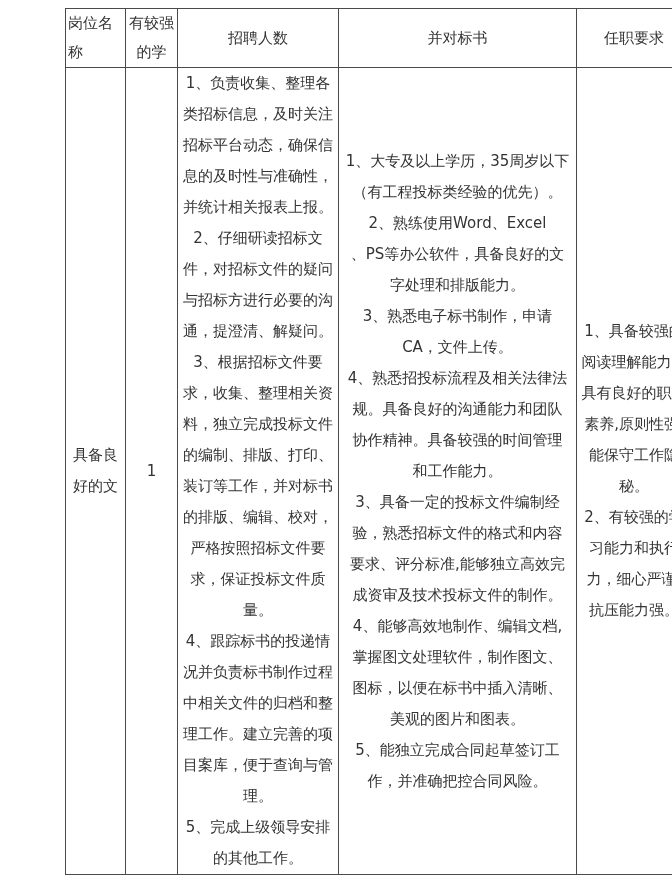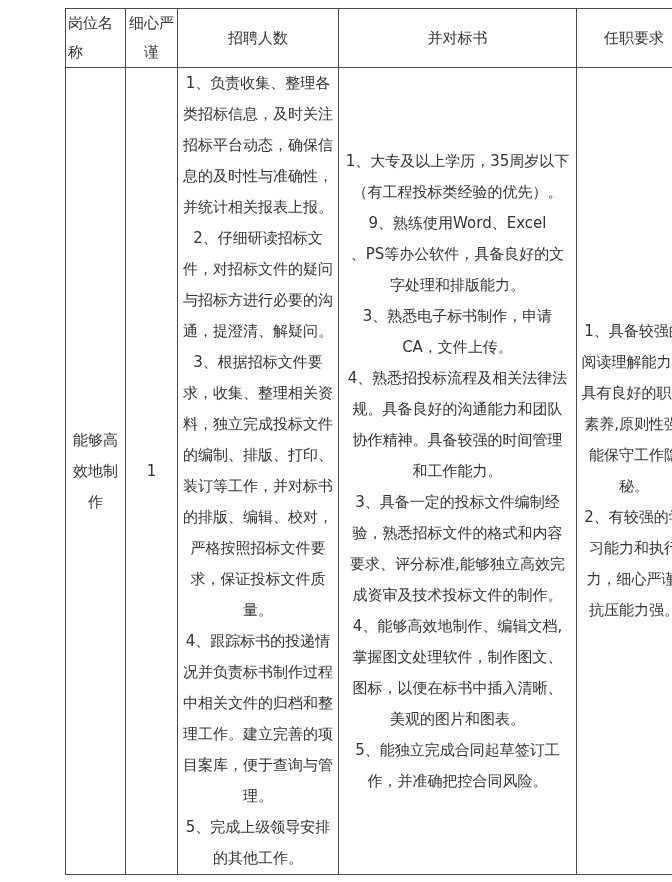--- a/index.html
+++ b/index.html
@@ -67,29 +67,29 @@
   <colgroup>
     <col style="width:60px">
     <col style="width:52px">
     <col style="width:161px">
     <col style="width:238px">
     <col style="width:115px">
   </colgroup>
   <thead>
     <tr>
       <th class="th-left">岗位名称</th>
-      <th>细心严谨</th>
+      <th>有较强的学</th>
       <th>招聘人数</th>
       <th>并对标书</th>
       <th>任职要求</th>
     </tr>
   </thead>
   <tbody>
     <tr>
-      <td class="cell-position">能够高效地制作</td>
+      <td class="cell-position">具备良好的文</td>
       <td class="cell-headcount">1</td>
       <td class="lines">1、负责收集、整理各
 类招标信息，及时关注
 招标平台动态，确保信
 息的及时性与准确性，
 并统计相关报表上报。
 2、仔细研读招标文
 件，对招标文件的疑问
 与招标方进行必要的沟
 通，提澄清、解疑问。
@@ -105,21 +105,21 @@
 4、跟踪标书的投递情
 况并负责标书制作过程
 中相关文件的归档和整
 理工作。建立完善的项
 目案库，便于查询与管
 理。
 5、完成上级领导安排
 的其他工作。</td>
       <td class="lines cell-requirements">1、大专及以上学历，35周岁以下
 （有工程投标类经验的优先）。
-9、熟练使用Word、Excel
+2、熟练使用Word、Excel
 、PS等办公软件，具备良好的文
 字处理和排版能力。
 3、熟悉电子标书制作，申请
 CA，文件上传。
 4、熟悉招投标流程及相关法律法
 规。具备良好的沟通能力和团队
 协作精神。具备较强的时间管理
 和工作能力。
 3、具备一定的投标文件编制经
 验，熟悉招标文件的格式和内容

